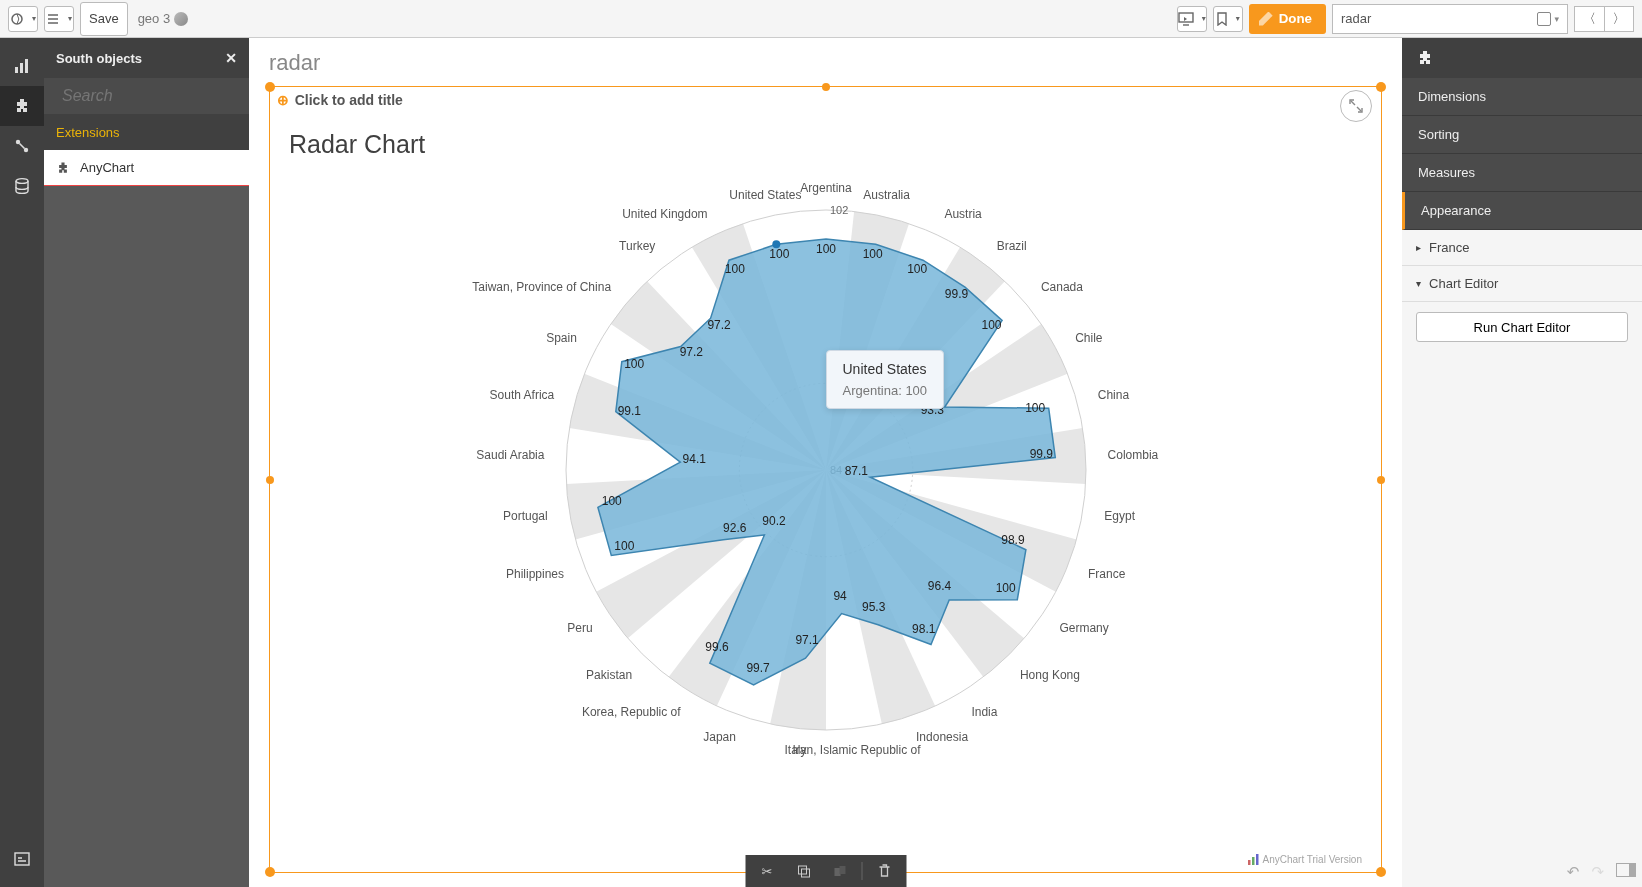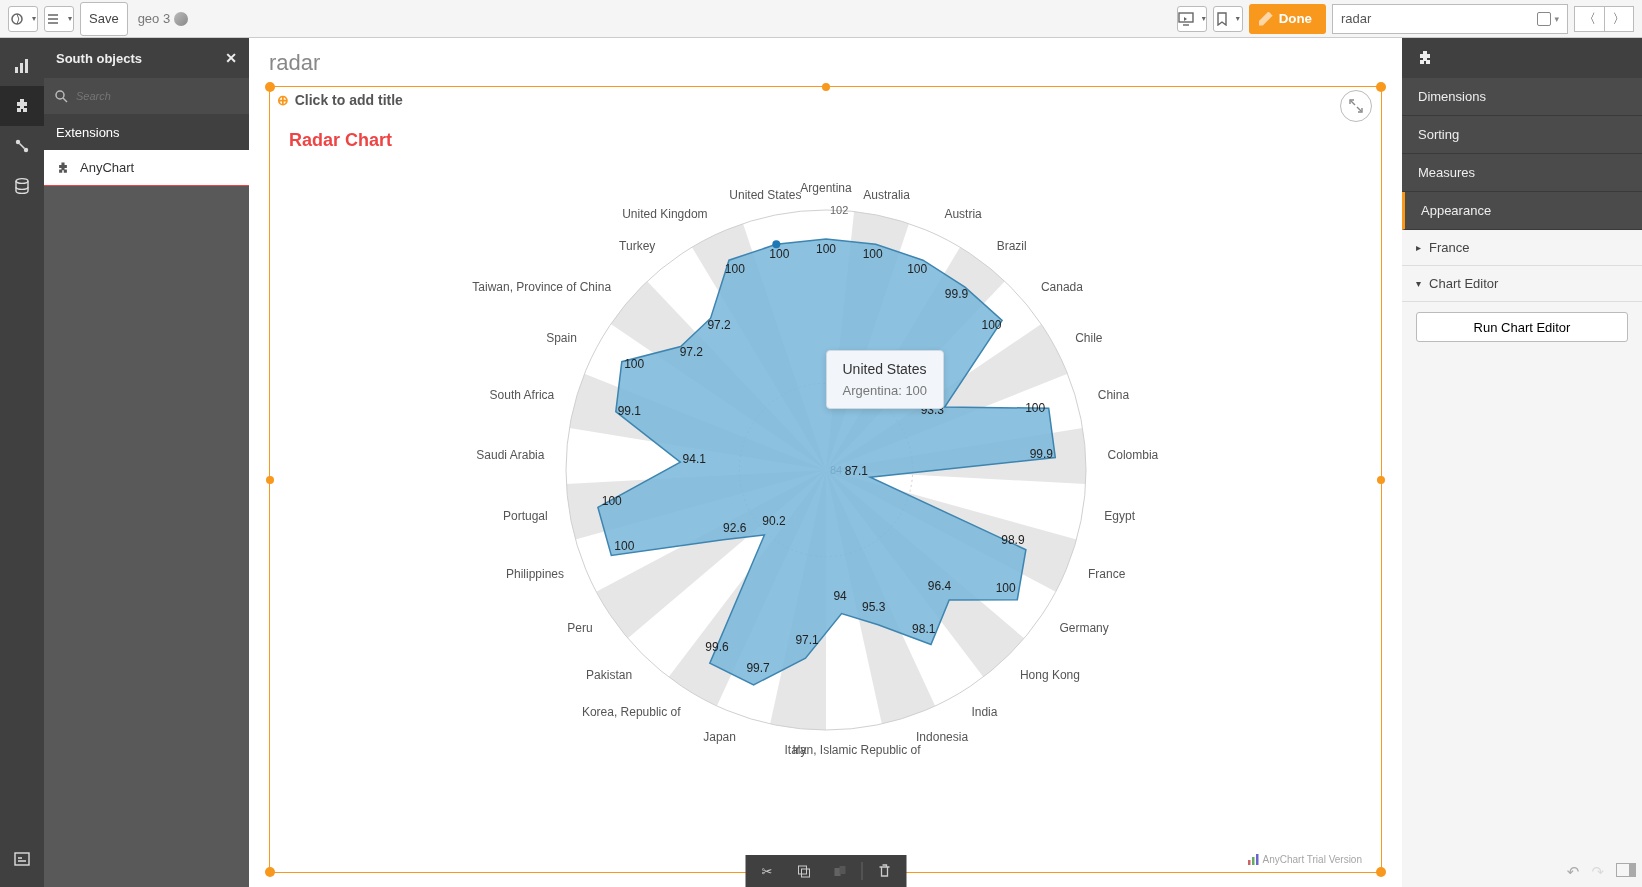--- a/index.html
+++ b/index.html
@@ -30,42 +30,42 @@
 .rail-item { width: 44px; height: 40px; display: flex; align-items: center; justify-content: center; cursor: pointer; color: #ddd; font-size: 16px; }
 .rail-item.active { background: #2b2b2b; }
 .rail-bottom { margin-top: auto; margin-bottom: 8px; }
 .rail-ico { width: 18px; height: 18px; }
 
 
 .left-panel { width: 205px; background: #595959; color: #eee; display: flex; flex-direction: column; }
 .lp-header { height: 40px; background: #404040; display: flex; align-items: center; padding: 0 12px; font-weight: bold; justify-content: space-between; }
 .lp-header .close { cursor: pointer; font-size: 14px; }
 .lp-search { height: 36px; background: #4b4b4b; display: flex; align-items: center; padding: 0 10px; gap: 8px; color: #bbb; }
-.lp-search input { background: transparent; border: none; outline: none; color: #14b8a6; font-style: italic; flex: 1; font-size: 11px; }
+.lp-search input { background: transparent; border: none; outline: none; color: #14b8a6; font-style: italic; flex: 1; font-size: 16px; }
 .lp-row { height: 36px; display: flex; align-items: center; padding: 0 12px; gap: 10px; cursor: pointer; }
-.lp-row.section { background: #404040; color: #ffffff; font-size: 13px; }
+.lp-row.section { background: #404040; color: #eab308; font-size: 13px; }
 .lp-row.item { background: #fff; color: #333; border-bottom: 1px solid #ef4444; }
 
 
 .canvas { flex: 1; background: #595959; display: flex; flex-direction: column; position: relative; }
 .sheet-head { background: #fff; padding: 12px 20px 4px 20px; color: #888; font-size: 22px; }
 .viz-wrap { flex: 1; background: #fff; margin: 0; position: relative; padding: 0 20px 14px 20px; }
 .add-title { font-weight: bold; color: #555; font-size: 14px; display: flex; align-items: center; gap: 6px; position: absolute; left: 28px; top: 12px; }
 .viz-frame { position: absolute; inset: 6px 20px 14px 20px; border: 1px solid #f8981d; border-radius: 2px; }
 .viz-frame .handle { position: absolute; width: 10px; height: 10px; background: #f8981d; border-radius: 50%; }
 .viz-frame .h-tl { left: -5px; top: -5px; }
 .viz-frame .h-tr { right: -5px; top: -5px; }
 .viz-frame .h-bl { left: -5px; bottom: -5px; }
 .viz-frame .h-br { right: -5px; bottom: -5px; }
 .viz-frame .h-tm { left: calc(50% - 4px); top: -4px; width: 8px; height: 8px; }
 .viz-frame .h-bm { left: calc(50% - 4px); bottom: -4px; width: 8px; height: 8px; }
 .viz-frame .h-lm { left: -4px; top: calc(50% - 4px); width: 8px; height: 8px; }
 .viz-frame .h-rm { right: -4px; top: calc(50% - 4px); width: 8px; height: 8px; }
 .fs-btn { position: absolute; right: 30px; top: 10px; width: 32px; height: 32px; border: 1px solid #bbb; border-radius: 50%; display: flex; align-items: center; justify-content: center; color: #777; cursor: pointer; background: #fff; z-index: 3; }
-.chart-title { position: absolute; left: 40px; top: 50px; font-size: 18px; color: #ef4444; font-weight: bold; }
+.chart-title { position: absolute; left: 40px; top: 50px; font-size: 25px; color: #404040; }
 .watermark { position: absolute; right: 40px; bottom: 22px; color: #a5a5a5; font-size: 10px; display: flex; align-items: center; gap: 4px; }
 .tooltip { position: absolute; left: 50%; top: 270px; background: #f2f6fa; border: 1px solid #cfd9e4; border-radius: 4px; padding: 10px 16px; box-shadow: 0 2px 6px rgba(0,0,0,.12); z-index: 5; }
 .tooltip .tt-title { color: #333; font-size: 14px; margin-bottom: 6px; }
 .tooltip .tt-row { color: #777; font-size: 13px; }
 .bottom-toolbar { position: absolute; left: 50%; bottom: 0; transform: translateX(-50%); height: 32px; background: #404040; display: flex; align-items: center; padding: 0 8px; gap: 8px; }
 .bottom-toolbar .bbtn { width: 28px; height: 24px; display: flex; align-items: center; justify-content: center; color: #ccc; cursor: pointer; }
 .bottom-toolbar .sep { width: 1px; height: 18px; background: #666; }
 
 
 .right-panel { width: 240px; background: #404040; color: #eee; display: flex; flex-direction: column; }

